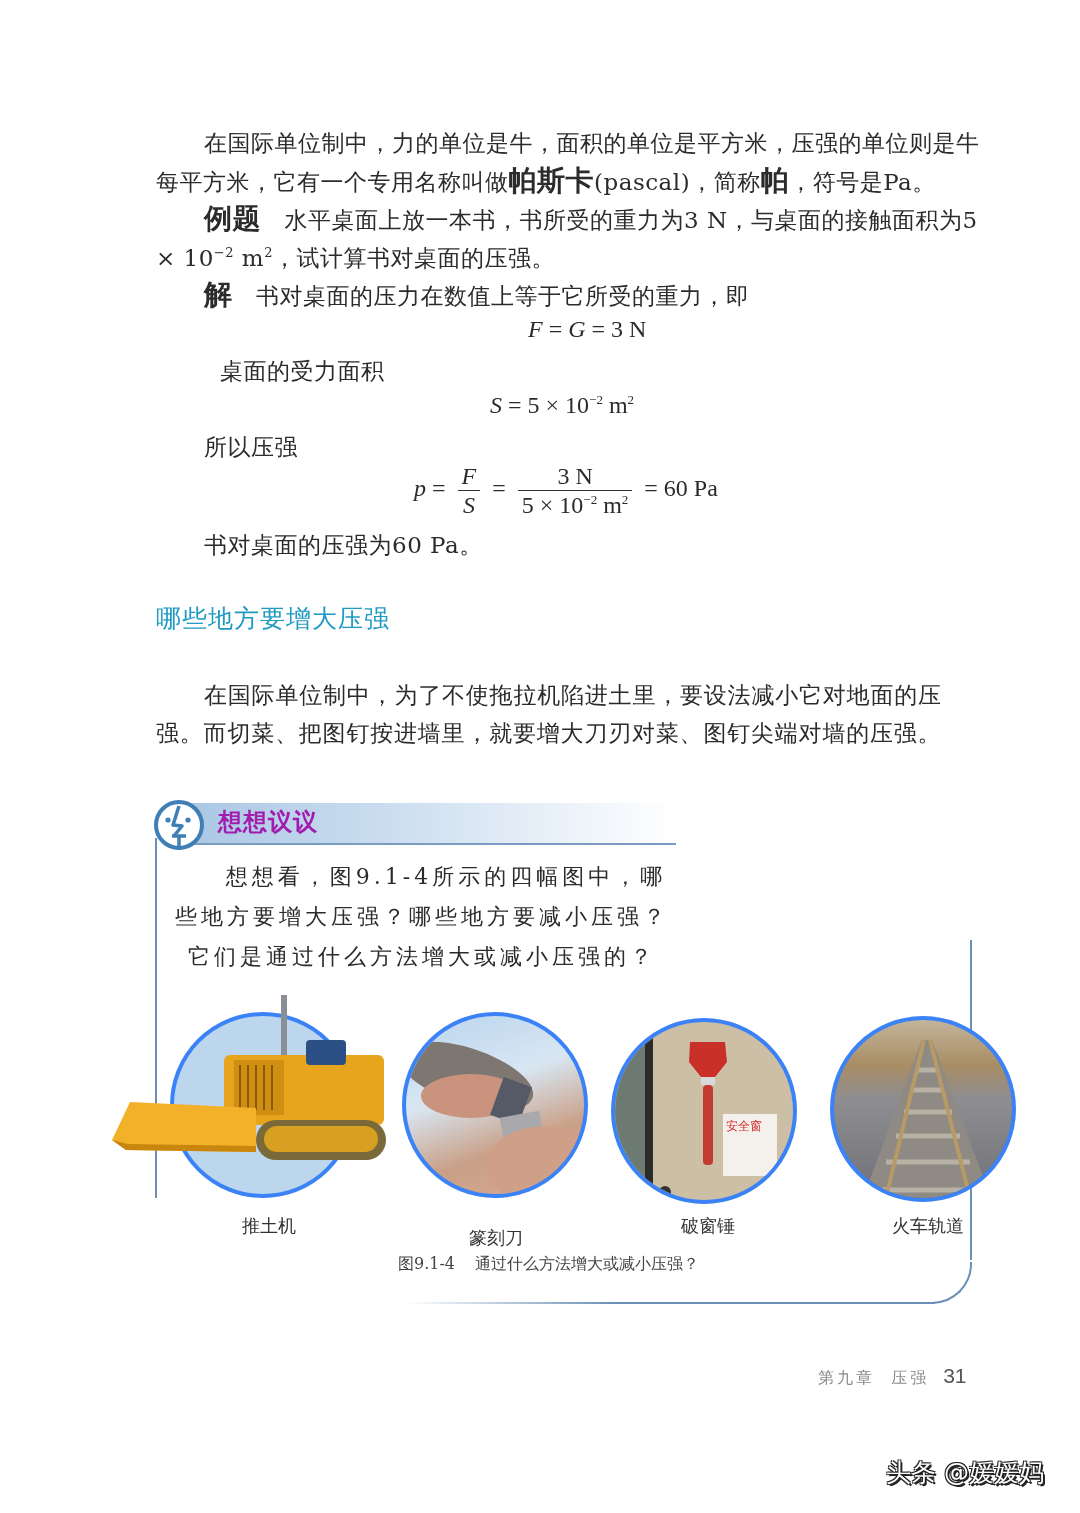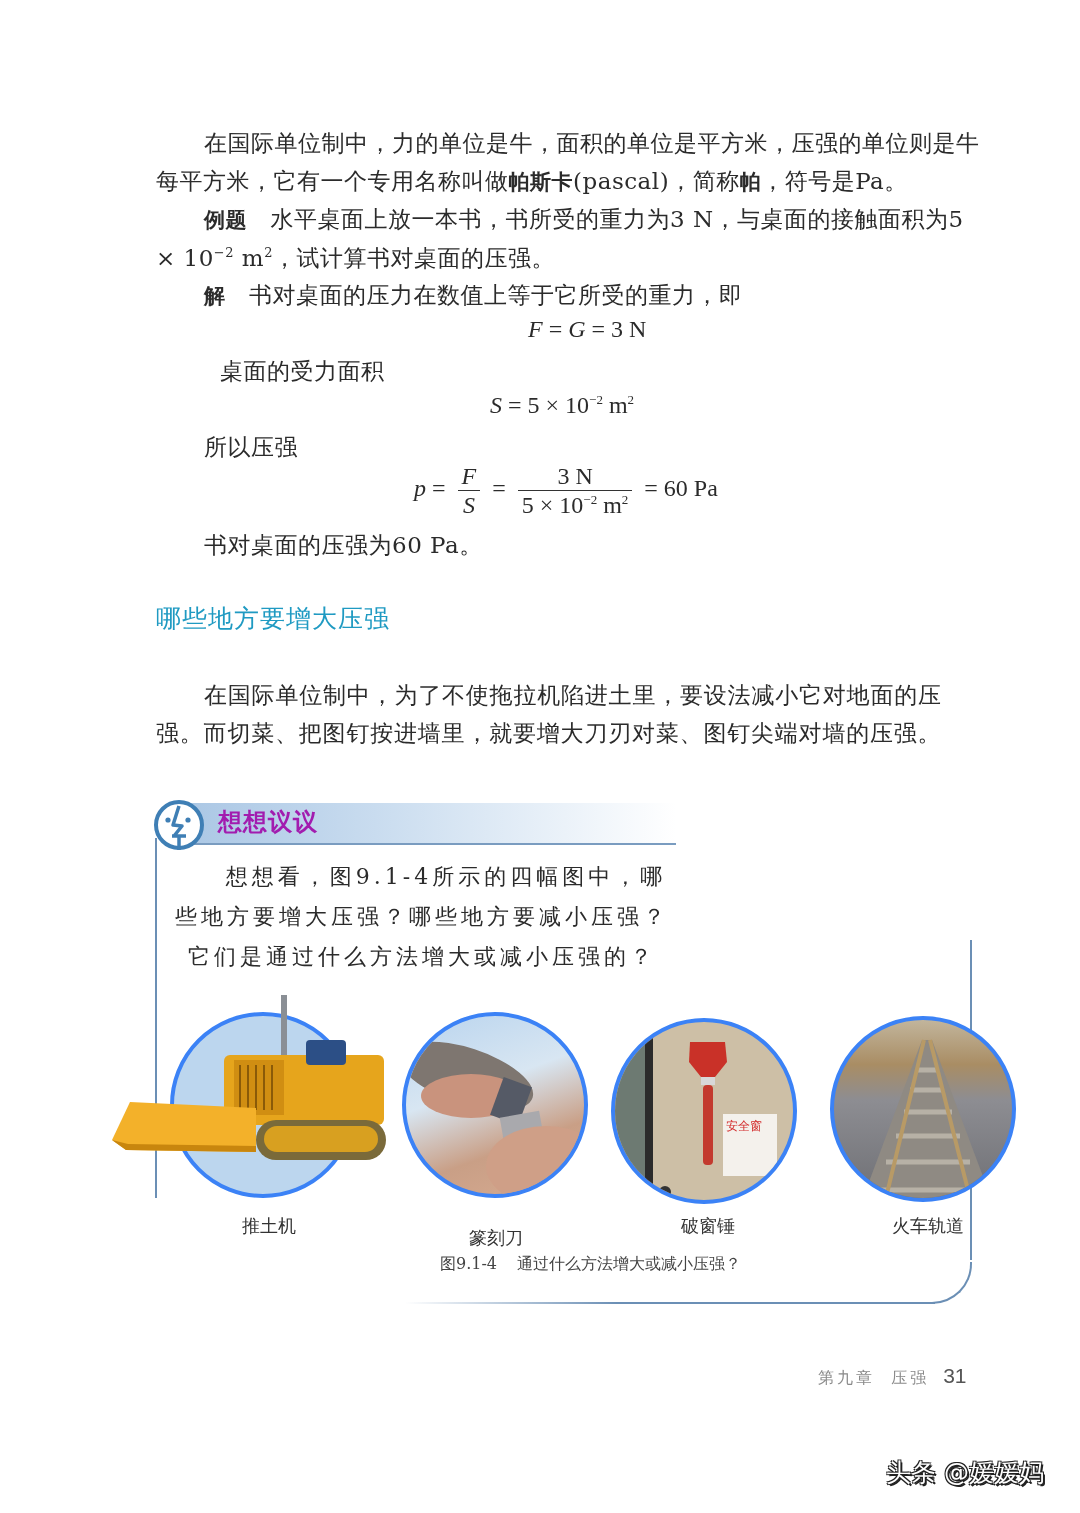--- a/index.html
+++ b/index.html
@@ -6,21 +6,21 @@
     body {
       width: 1080px; height: 1513px; position: relative; overflow: hidden;
       background: #ffffff; color: #2b2b2b;
       font-family: "DejaVu Serif", "Liberation Serif", serif;
     }
     .para {
       position: absolute; left: 156px; width: 830px;
       font-size: 23px; line-height: 38px; letter-spacing: 0.5px;
     }
     .indent { text-indent: 48px; }
-    .bold { font-family: "DejaVu Sans", sans-serif; font-weight: bold; font-size: 21px; }
+    .bold { font-family: "DejaVu Sans", sans-serif; font-weight: bold; font-size: 28px; }
     .eq {
       position: absolute; font-family: "Liberation Serif", "DejaVu Serif", serif;
       font-size: 24px; white-space: nowrap;
     }
     .eq i { font-style: italic; }
     sup { font-size: 13px; vertical-align: 9px; line-height: 0; }
     .frac { display: inline-block; vertical-align: middle; text-align: center; margin: 0 6px; }
     .frac > span { display: block; line-height: 28px; padding: 0 4px; }
     .frac > span.num { border-bottom: 1.5px solid #333; }
     .section-title {
@@ -59,21 +59,21 @@
     .discuss-text {
       position: absolute; left: 172px; top: 857px; width: 500px;
       font-size: 22px; line-height: 40px; letter-spacing: 4px; text-align: center;
     }
     .pic { position: absolute; width: 186px; height: 186px; border-radius: 50%;
       border: 4px solid #3b82f6; box-sizing: border-box; overflow: hidden; }
     .pic-label { position: absolute; font-size: 18px; color: #333; width: 120px; text-align: center; }
     .caption {
       position: absolute; left: 398px; top: 1254px; font-size: 16px; color: #444;
     }
-    .caption .fig { margin-right: 20px; margin-left: 42px; }
+    .caption .fig { margin-right: 20px; }
     .footer {
       position: absolute; left: 818px; top: 1364px; font-size: 16px; color: #8a8a8a; letter-spacing: 3px;
     }
     .footer .pg { font-family: "Liberation Sans", sans-serif; font-size: 21px; color: #555; letter-spacing: 0; margin-left: 14px; }
     .watermark {
       position: absolute; left: 886px; top: 1456px; font-family: "DejaVu Sans", sans-serif;
       font-size: 25px; color: #ffffff;
       text-shadow: -1px -1px 0 #222, 1px -1px 0 #222, -1px 1px 0 #222, 1px 1px 0 #222, 2px 2px 0 #222;
     }
   </style>

